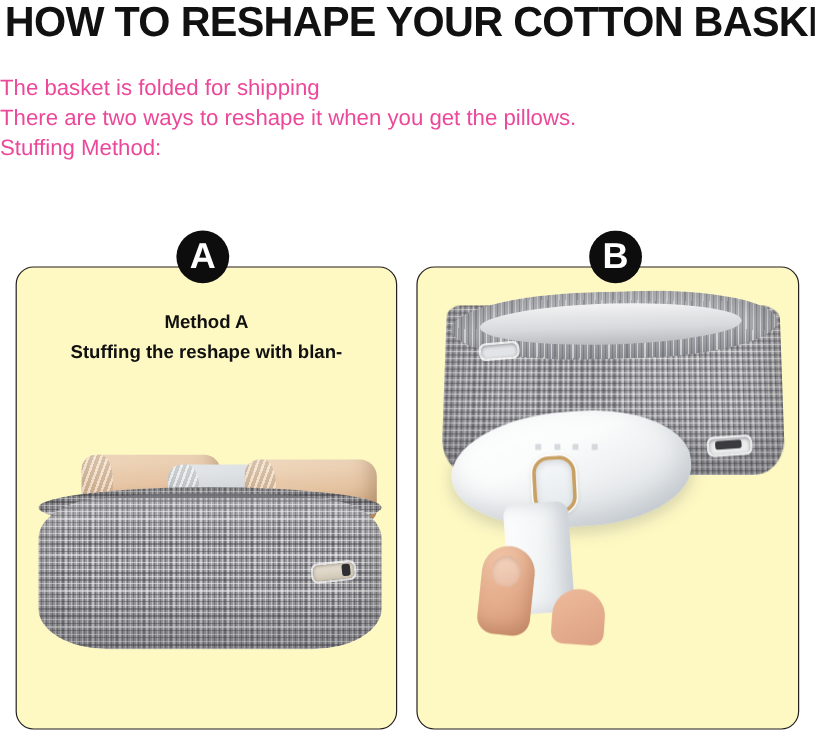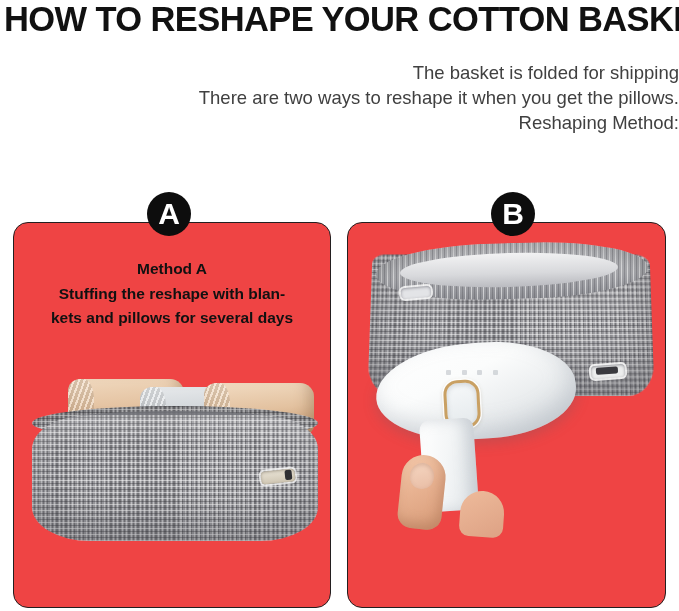--- a/index.html
+++ b/index.html
@@ -23,35 +23,35 @@
     color: #111111;
     line-height: 40px;
     white-space: nowrap;
     transform: scaleX(0.985);
     transform-origin: left top;
   }
   .subtitle {
     position: absolute;
     left: 0; top: 60px;
     width: 679px;
-    text-align: right;
+    text-align: left;
     font-size: 18.5px;
-    color: #404040;
+    color: #ec4899;
     line-height: 25px;
   }
   .subtitle div { white-space: nowrap; }
 
   
   .panel {
     position: absolute;
     top: 222px;
     height: 386px;
     border: 1.4px solid #231f20;
     border-radius: 15px;
-    background: #ef4444;
+    background: #fef9c3;
     overflow: hidden;
   }
   #panel-a { left: 13px; width: 318px; }
   #panel-b { left: 347px; width: 319px; }
 
   .badge {
     position: absolute;
     top: 192px;
     width: 44px; height: 44px;
     border-radius: 50%;
@@ -299,29 +299,28 @@
 </head>
 <body>
 
 <div id="page">
 
   <div class="title">HOW TO RESHAPE YOUR COTTON BASKET</div>
 
   <div class="subtitle">
     <div>The basket is folded for shipping</div>
     <div>There are two ways to reshape it when you get the pillows.</div>
-    <div>Reshaping Method:</div>
+    <div>Stuffing Method:</div>
   </div>
 
   <div class="panel" id="panel-a">
 
     <div class="panel-caption">
       <div class="lead">Method A</div>
       <div class="body">Stuffing the reshape with blan-</div>
-      <div class="body">kets and pillows for several days</div>
     </div>
 
     <div class="stage">
       <div class="rolls">
         <div class="roll" id="roll-1"></div>
         <div class="roll" id="roll-2"></div>
         <div class="roll" id="roll-3"></div>
       </div>
       <div class="basket-a-rim rope"></div>
       <div class="basket-a-inner"></div>

